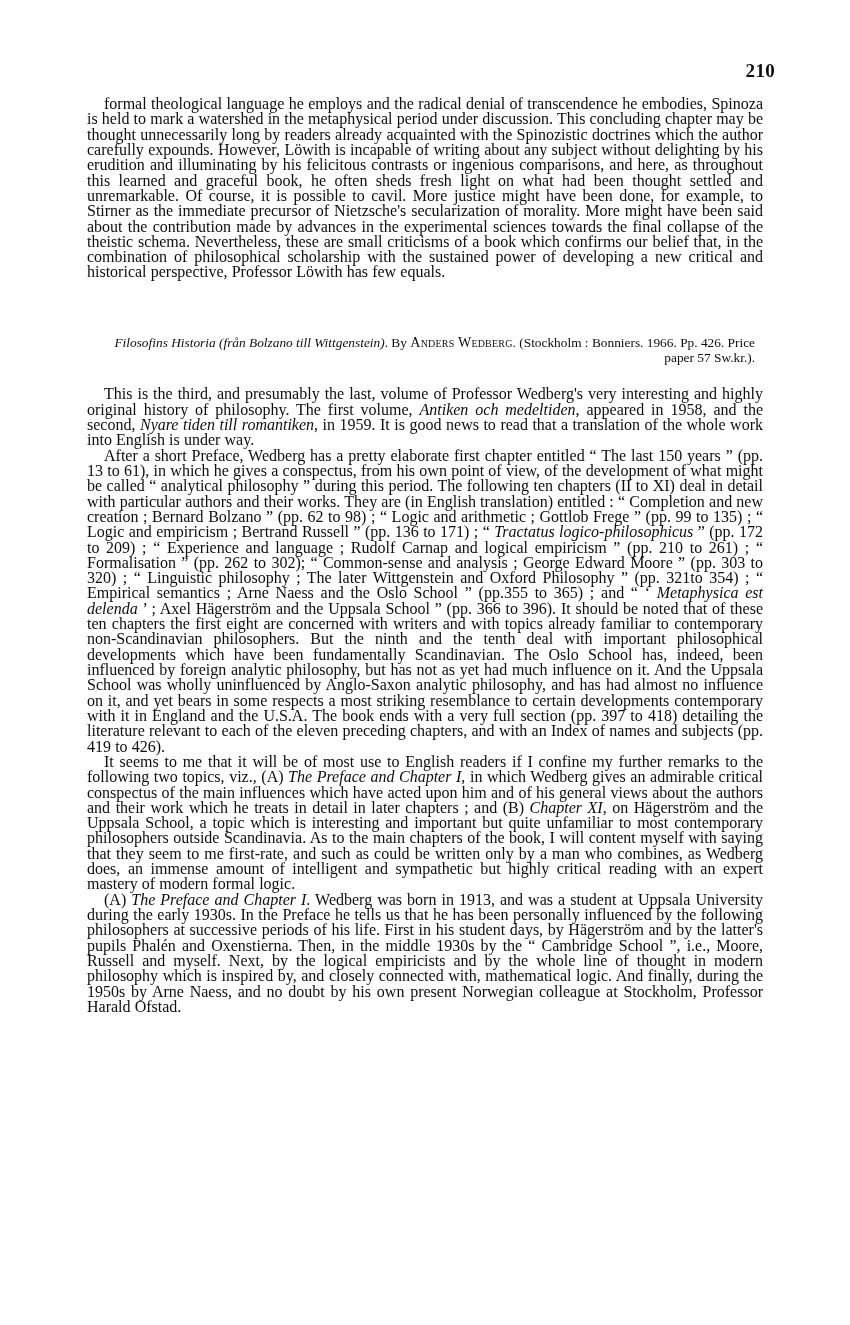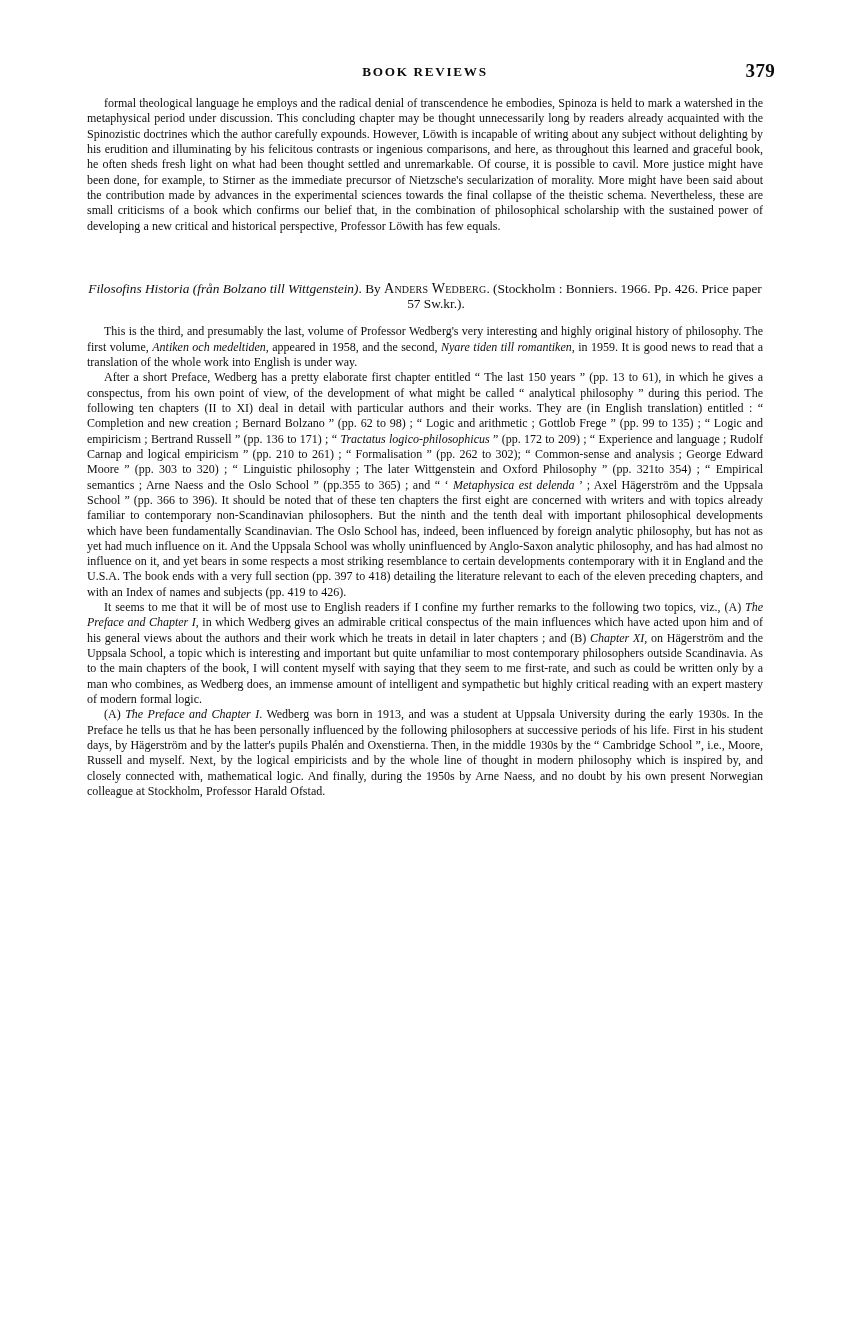--- a/index.html
+++ b/index.html
@@ -54,66 +54,65 @@
   
   .column {
     position: absolute;
     left: 87px;
     top: 96px;
     width: 676px;
   }
 
   p.para {
     margin: 0;
-    font-size: 12px;
+    font-size: 16px;
     line-height: 15.32px;
     text-align: justify;
     text-justify: inter-word;
     hyphens: none;
     word-spacing: 0.01em;
   }
   p.indent { text-indent: 17px; }
 
   
   .signature {
     margin: 0;
     padding-top: 16px;
     font-size: 13.35px;
     line-height: 15.32px;
     text-align: right;
   }
 
   
   .citation {
-    margin: 0;
+    margin: 8px;
     padding-top: 47px;
     font-size: 13.35px;
     line-height: 15.32px;
-    text-align: center;
+    text-align: right;
     padding-left: 22px;
     text-indent: -22px;
   }
   .gap-after-citation { height: 13px; }
 
   
   .it { font-style: italic; }
   .sc {
     font-variant: small-caps;
     font-size: 14.1px;
     letter-spacing: 0.2px;
   }
 </style>
 </head>
 <body>
 
 <div class="page">
 
   <div class="runhead">
-    <div class="runhead-title">BOOK REVIEWS</div>
-    <div class="runhead-folio">379</div>
+    <div class="runhead-folio">210</div>
   </div>
 
   <div class="column">
 
     <p class="para indent">formal theological language he employs and the radical denial of transcendence he embodies, Spinoza is held to mark a watershed in the metaphysical period under discussion. This concluding chapter may be thought unnecessarily long by readers already acquainted with the Spinozistic doctrines which the author carefully expounds. However, Löwith is incapable of writing about any subject without delighting by his erudition and illuminating by his felicitous contrasts or ingenious comparisons, and here, as throughout this learned and graceful book, he often sheds fresh light on what had been thought settled and unremarkable. Of course, it is possible to cavil. More justice might have been done, for example, to Stirner as the immediate precursor of Nietzsche's secularization of morality. More might have been said about the contribution made by advances in the experimental sciences towards the final collapse of the theistic schema. Nevertheless, these are small criticisms of a book which confirms our belief that, in the combination of philosophical scholarship with the sustained power of developing a new critical and historical perspective, Professor Löwith has few equals.</p>
 
 
     <p class="citation">
       <span class="it">Filosofins Historia (från Bolzano till Wittgenstein)</span><span>. </span><span>By</span><span> </span><span class="sc">Anders Wedberg</span><span>. </span><span>(Stockholm : Bonniers. 1966. Pp. 426. Price paper 57 Sw.kr.).</span>
     </p>

